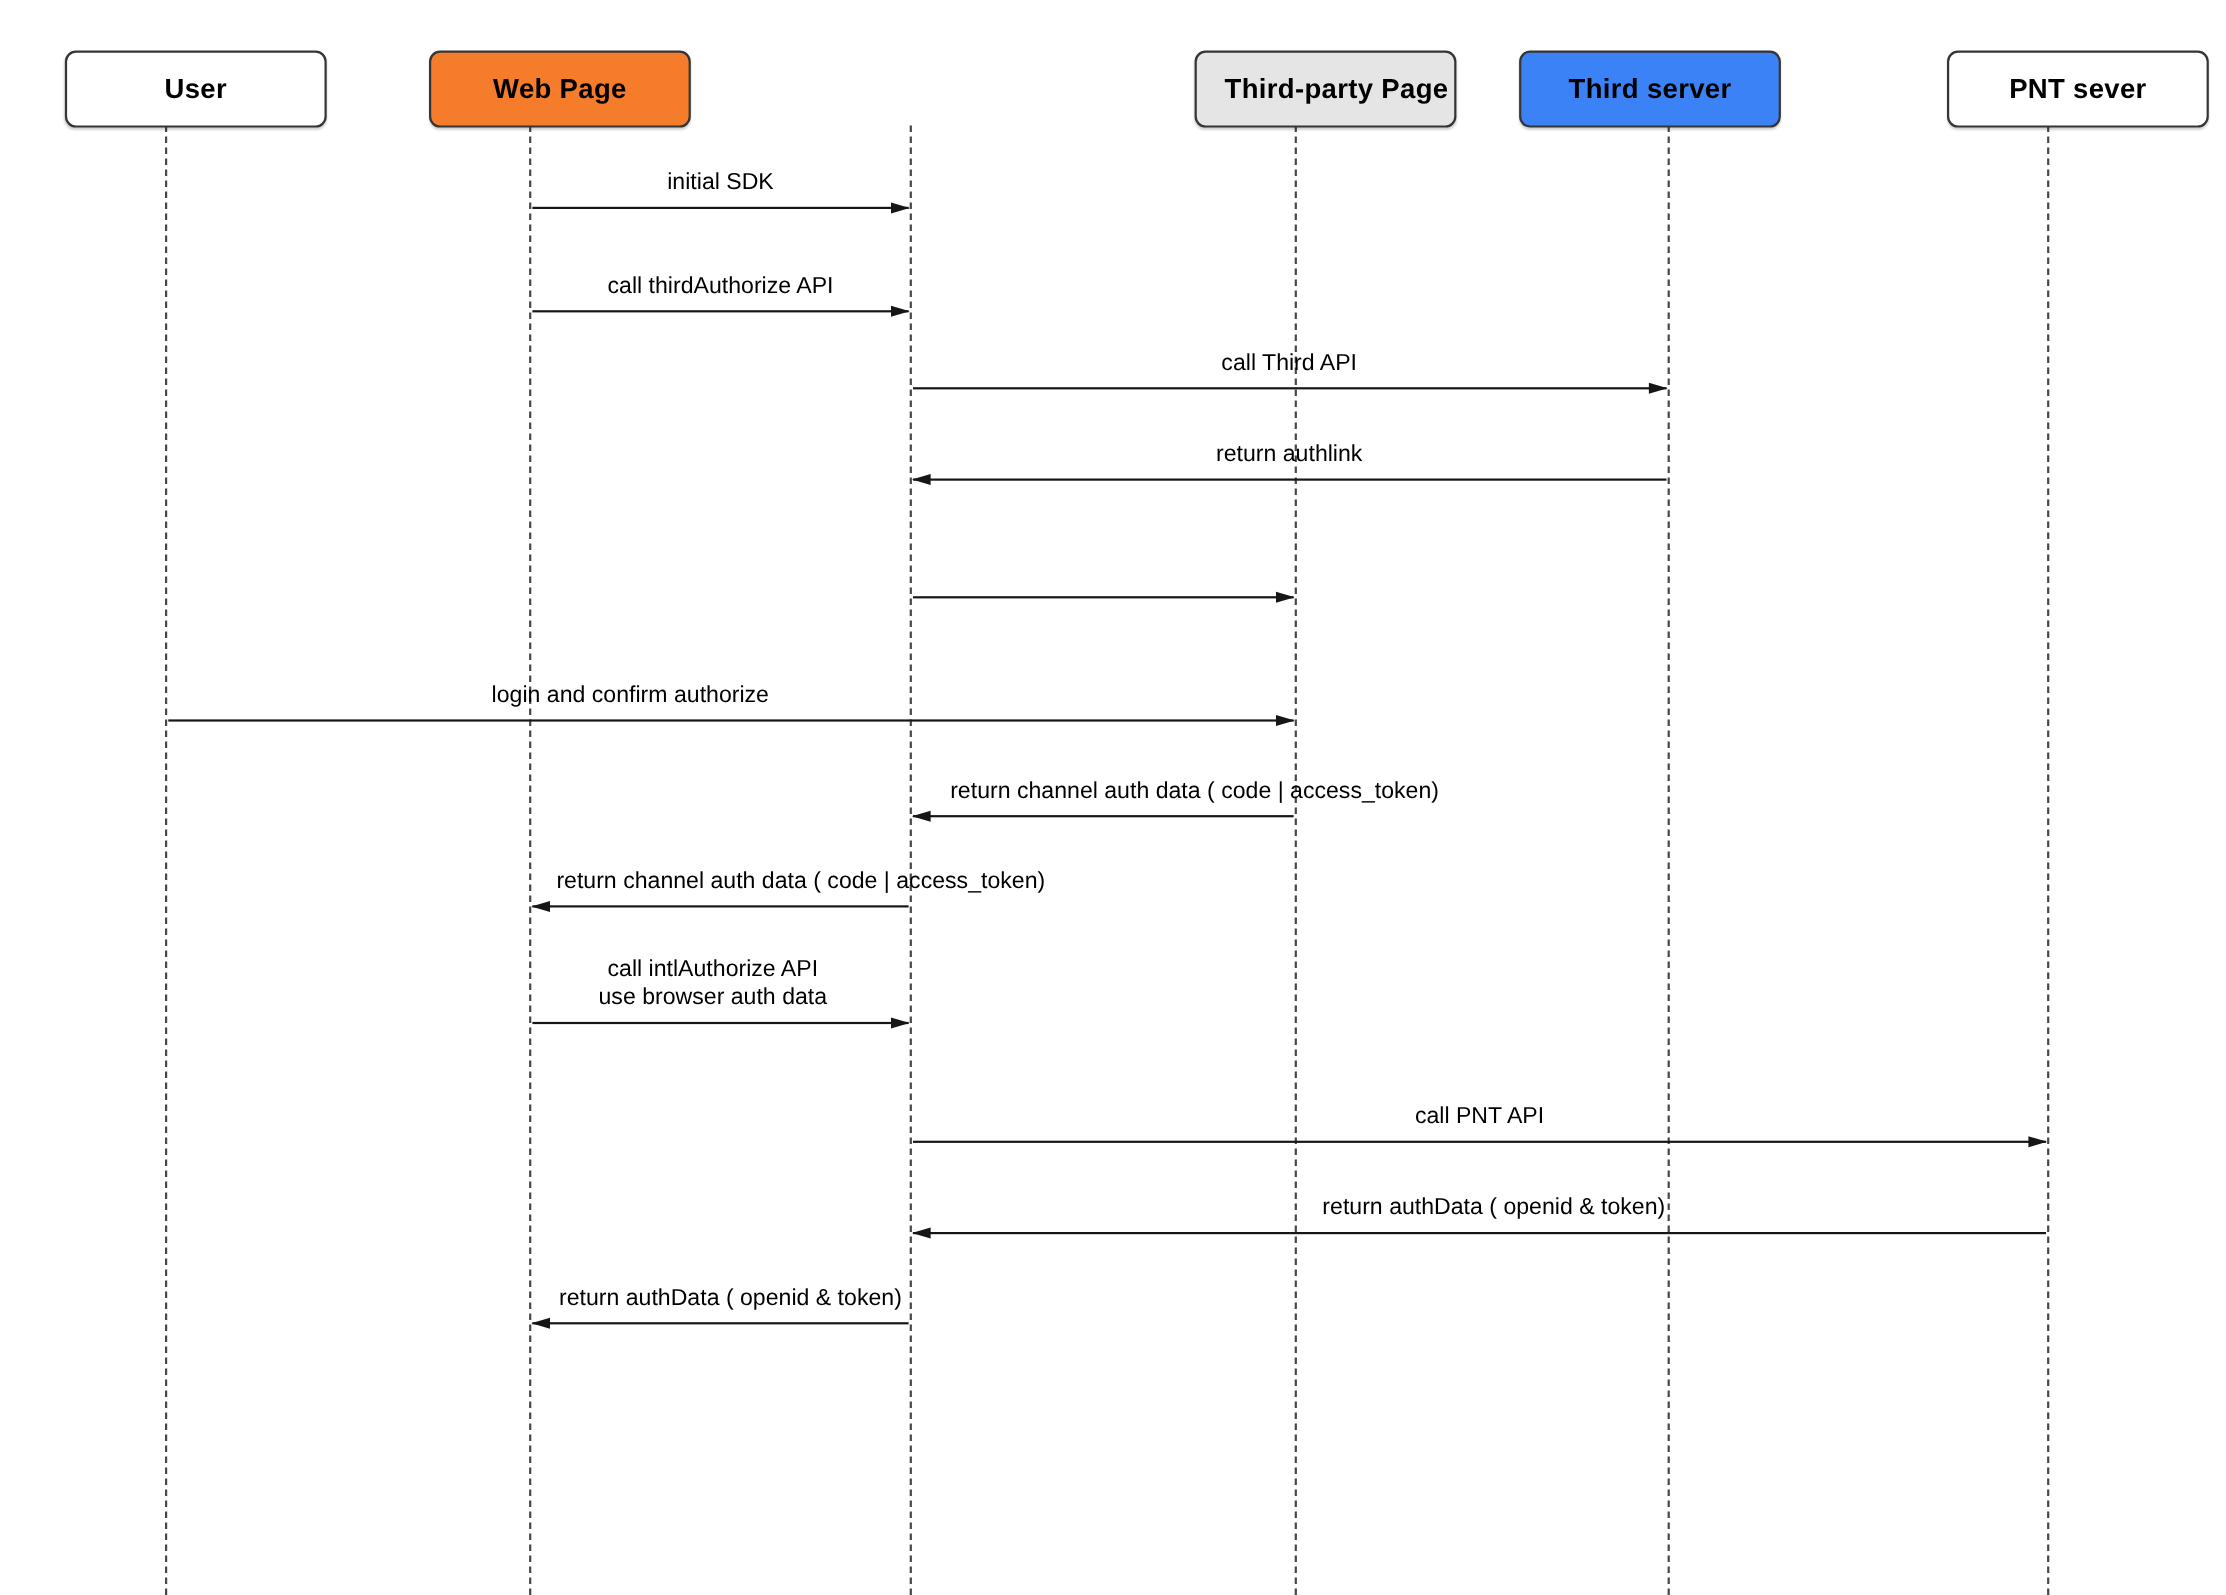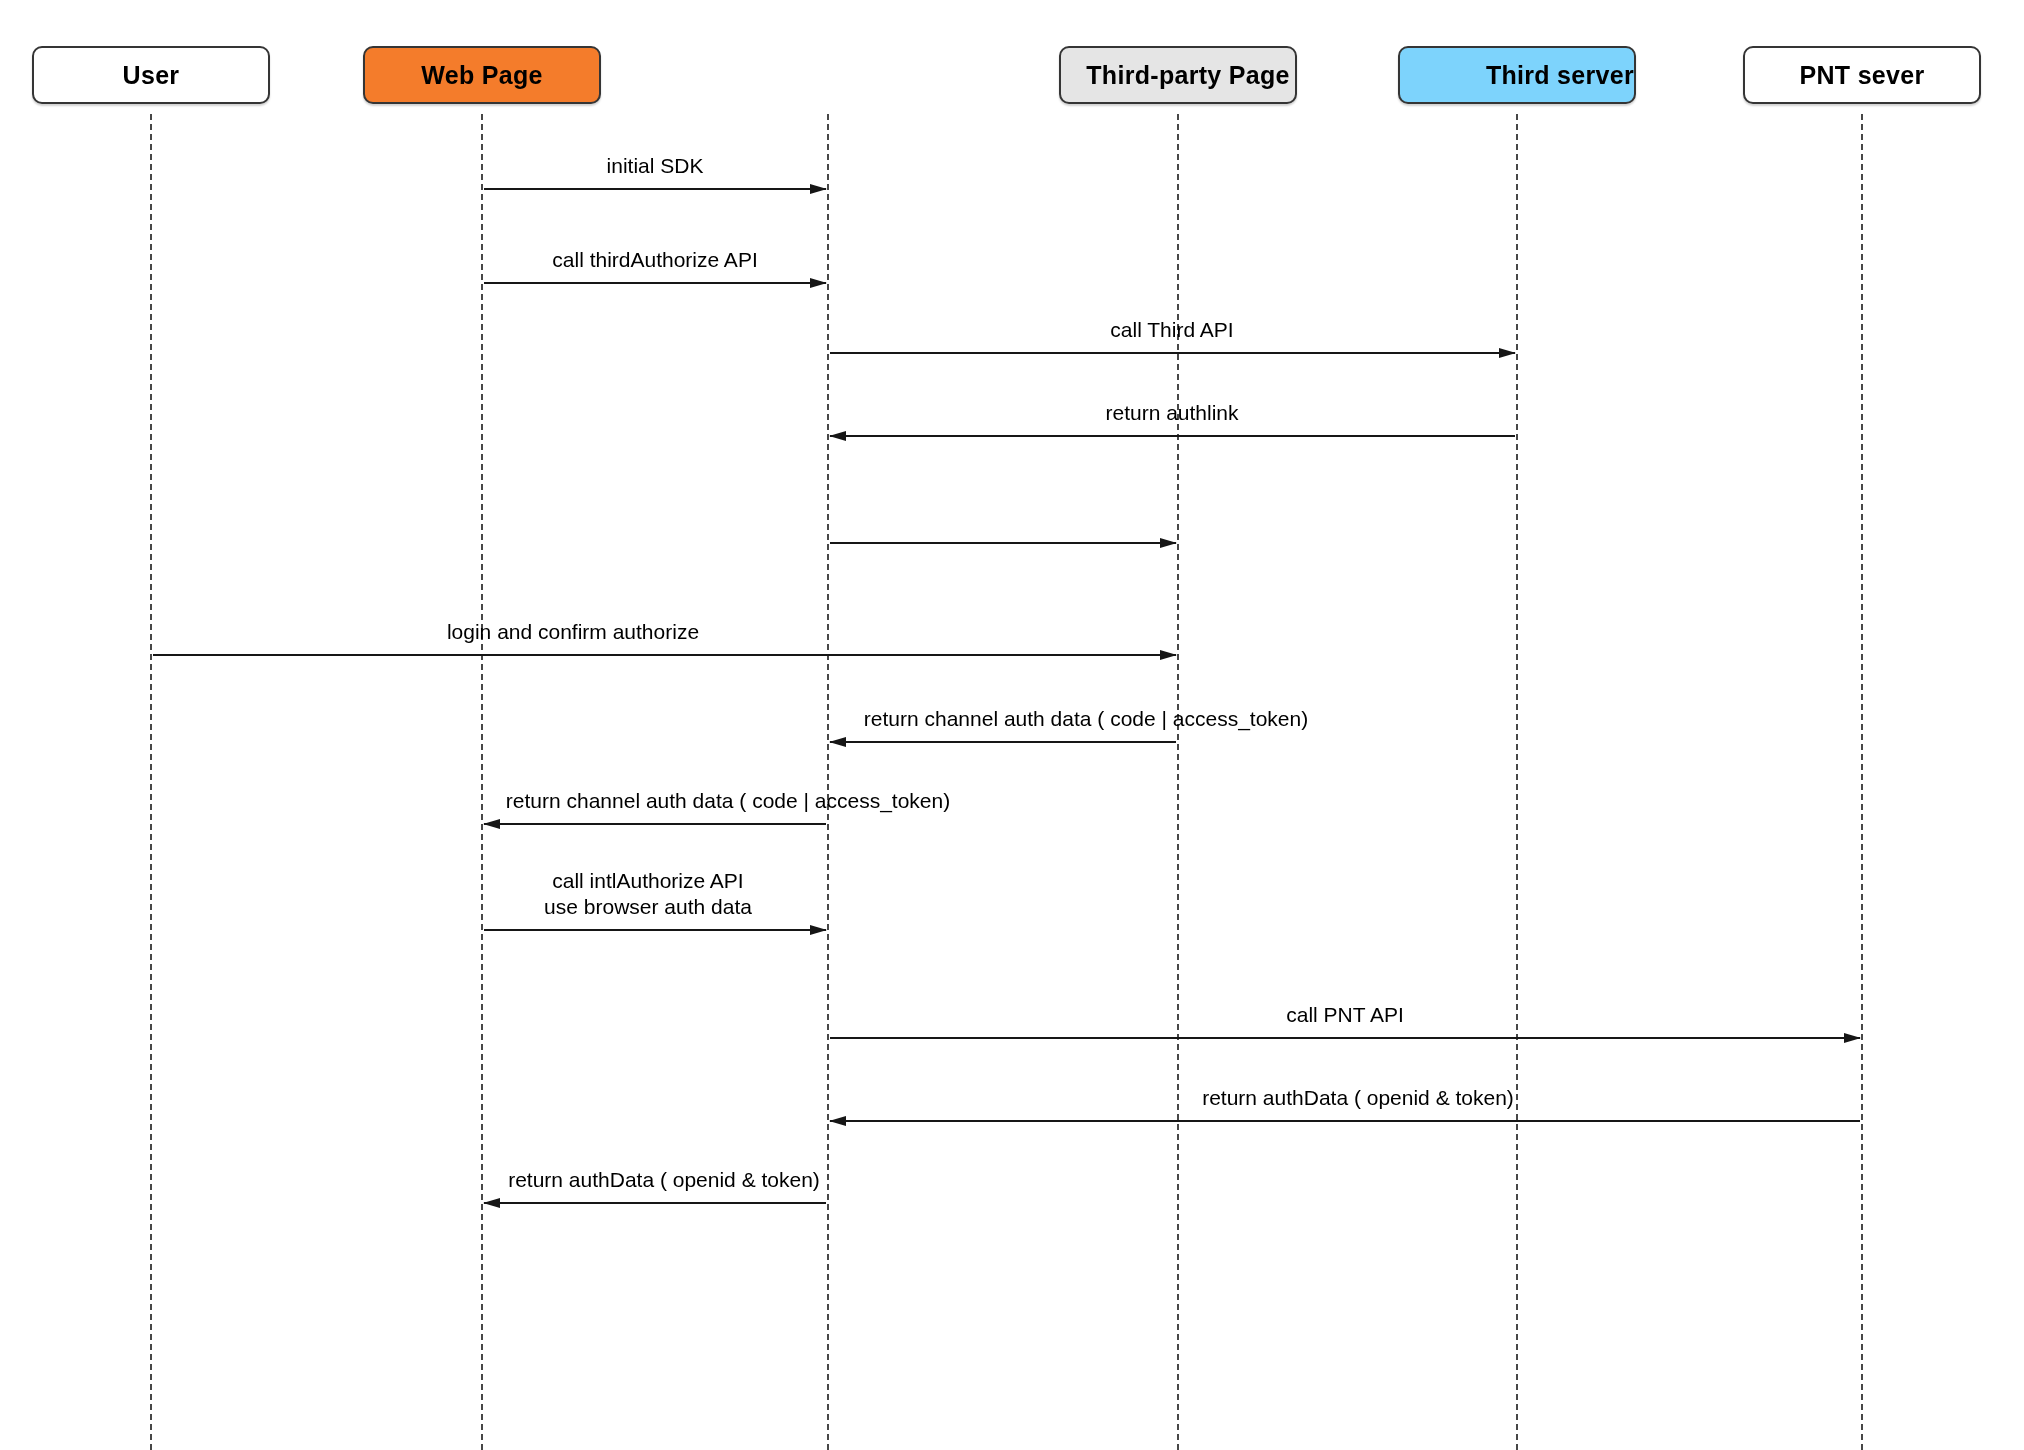--- a/index.html
+++ b/index.html
@@ -11,29 +11,30 @@
     position: relative;
     width: 2024px;
     height: 1450px;
     background: #ffffff;
     overflow: hidden;
     font-family: "Liberation Sans", "DejaVu Sans", sans-serif;
   }
   .participant-box {
     position: absolute;
     width: 238px;
-    height: 58px;
+    height: 70px;
     box-sizing: border-box;
     border: 2px solid #353535;
     border-radius: 10px;
     display: flex;
     align-items: center;
     justify-content: center;
     box-shadow: 0 2px 2px rgba(0,0,0,0.18);
     z-index: 3;
+    margin-left: 27px;
   }
   .participant-box .p-label {
     font-size: 25px;
     font-weight: bold;
     color: #000000;
     letter-spacing: 0.3px;
   }
   .lifeline {
     position: absolute;
     width: 0;
@@ -78,21 +79,21 @@
     <div class="lifeline" style="left: 481px; top: 114px; height: 1336px;"></div>
     <div class="participant-box" style="left: 363px; top: 46px; background: rgb(244, 124, 43);">
       <span class="p-label">Web Page</span>
     </div>
     <div class="lifeline" style="left: 827px; top: 114px; height: 1336px;"></div>
     <div class="lifeline" style="left: 1177px; top: 114px; height: 1336px;"></div>
     <div class="participant-box" style="left: 1059px; top: 46px; background: #e5e5e5; padding-left: 20px;">
       <span class="p-label">Third-party Page</span>
     </div>
     <div class="lifeline" style="left: 1516px; top: 114px; height: 1336px;"></div>
-    <div class="participant-box" style="left: 1398px; top: 46px; background: #7dd3fc; justify-content: flex-end;">
+    <div class="participant-box" style="left: 1354px; top: 46px; background: #3b82f6;">
       <span class="p-label">Third server</span>
     </div>
     <div class="lifeline" style="left: 1861px; top: 114px; height: 1336px;"></div>
     <div class="participant-box" style="left: 1743px; top: 46px; background: rgb(255, 255, 255);">
       <span class="p-label">PNT sever</span>
     </div>
     <div class="msg-line" style="left: 484px; top: 188px; width: 342px;"></div>
     <div class="msg-head right" style="top: 184px; left: 810px;"></div>
     <div class="msg-label" style="left: 655px; top: 153px;">
       <div>initial SDK</div>

